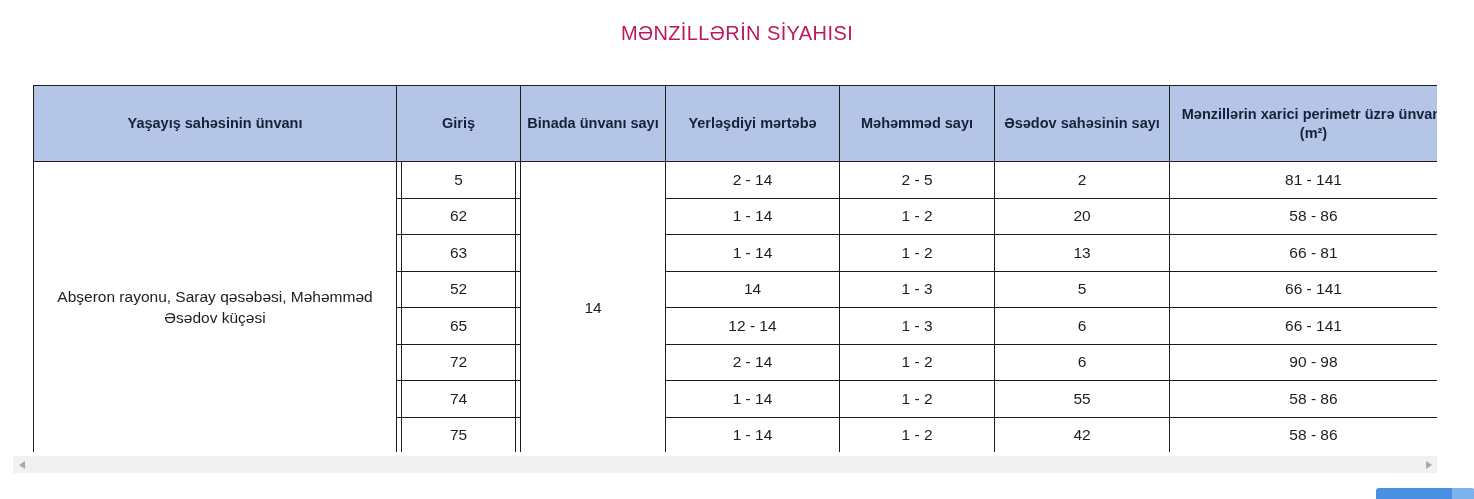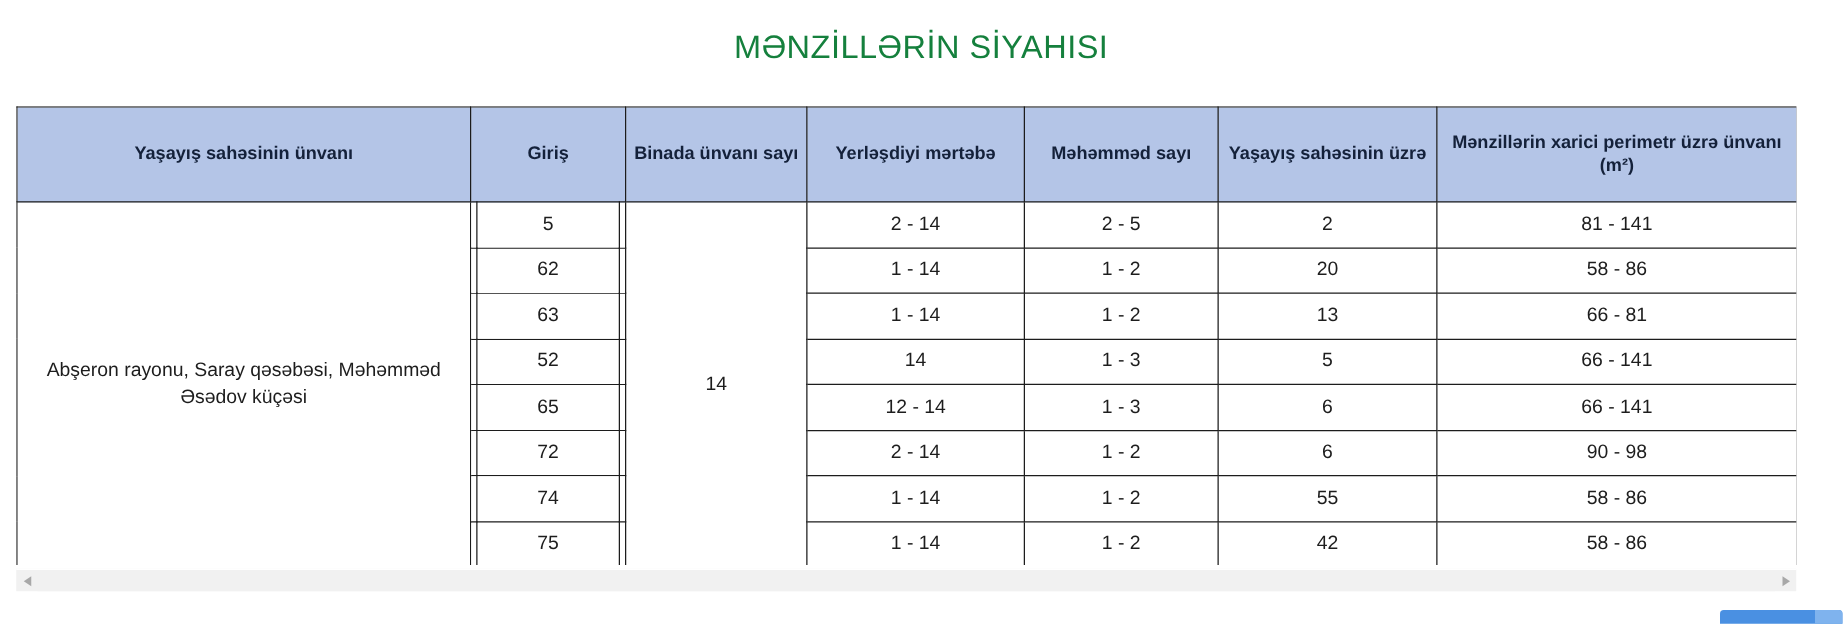--- a/index.html
+++ b/index.html
@@ -11,24 +11,24 @@
     width: 1474px;
     height: 499px;
     overflow: hidden;
     font-family: "Liberation Sans", sans-serif;
     color: #1a1a1a;
   }
 
   
   .page-title {
     text-align: center;
-    font-size: 26px;
+    font-size: 20px;
     font-weight: 400;
     letter-spacing: 0.4px;
-    color: #15803d;
+    color: #be185d;
     margin: 0;
     padding: 22px 0 0 0;
     height: 42px;
     box-sizing: border-box;
   }
 
   
   .table-viewport {
     position: absolute;
     left: 13px;
@@ -36,20 +36,21 @@
     width: 1424px;
     height: 367px;
     overflow: hidden;
   }
 
   table.listing {
     border-collapse: collapse;
     table-layout: fixed;
     width: 1424px;
     border: 1px solid #1c1c1c;
+    margin-left: 20px;
   }
 
   table.listing th,
   table.listing td {
     border: 1px solid #1c1c1c;
     text-align: center;
     vertical-align: middle;
     padding: 0 4px;
     box-sizing: border-box;
   }
@@ -187,21 +188,21 @@
         <col class="c-units">
         <col class="c-area">
     </colgroup>
     <thead>
       <tr>
         <th>Yaşayış sahəsinin ünvanı</th>
         <th>Giriş</th>
         <th>Binada ünvanı sayı</th>
         <th>Yerləşdiyi mərtəbə</th>
         <th>Məhəmməd sayı</th>
-        <th>Yaşayış sahəsinin üzrə</th>
+        <th>Əsədov sahəsinin sayı</th>
         <th>Mənzillərin xarici perimetr üzrə ünvanı (m²)</th>
       </tr>
     </thead>
     <tbody>
       <tr>
         <td class="address-cell" rowspan="8">Abşeron rayonu, Saray qəsəbəsi, Məhəmməd Əsədov küçəsi</td>
         <td class="entry-cell">
             <span class="entry-box">5</span>
           </td>
         <td class="floors-cell" rowspan="8">14</td>

